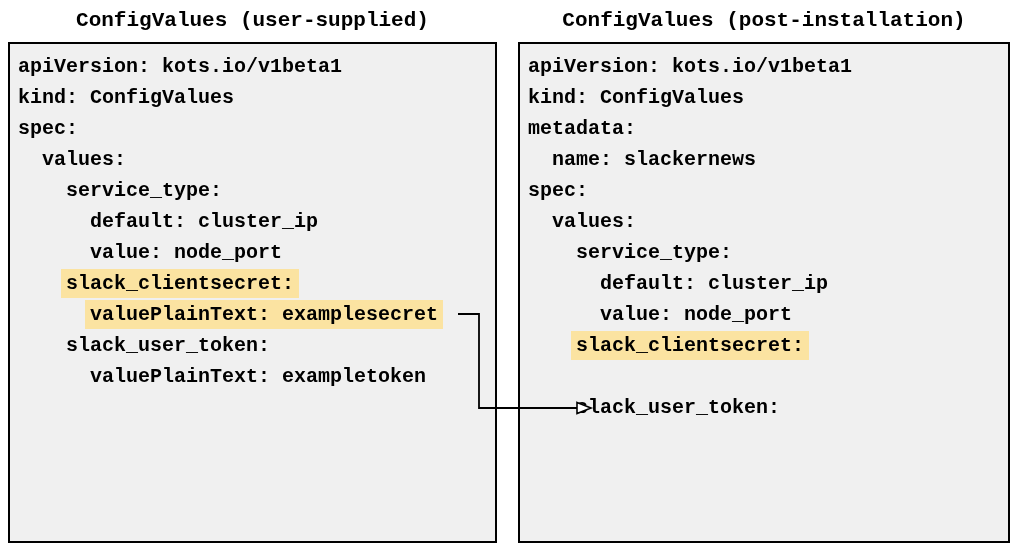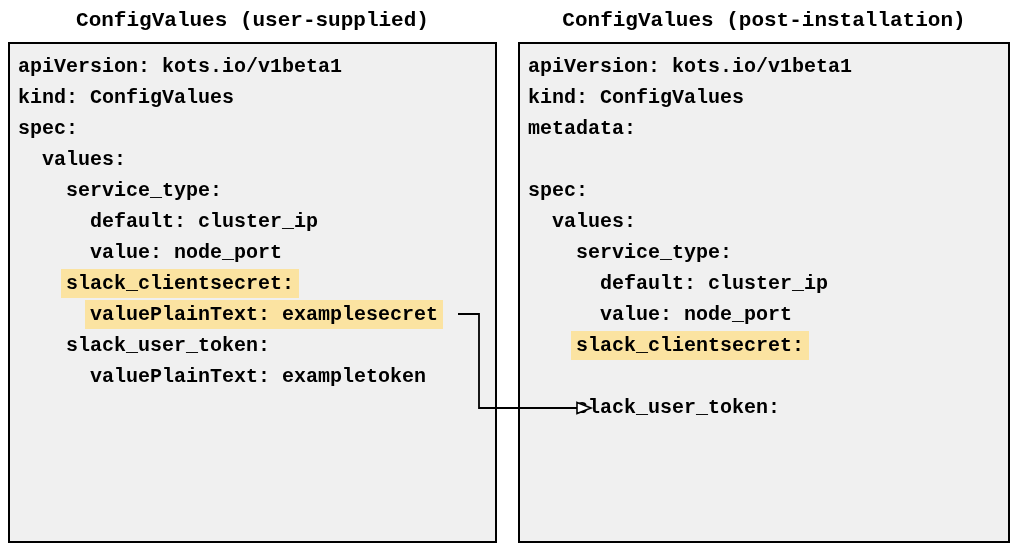--- a/index.html
+++ b/index.html
@@ -54,21 +54,21 @@
   <div class="code-line"><span>    </span><span class="hl">slack_clientsecret:</span></div>
   <div class="code-line"><span>      </span><span class="hl">valuePlainText: examplesecret</span></div>
   <div class="code-line"><span>    </span><span>slack_user_token:</span></div>
   <div class="code-line"><span>      </span><span>valuePlainText: exampletoken</span></div>
 </div>
 
 <div id="box-right" class="code-box">
   <div class="code-line"><span></span><span>apiVersion: kots.io/v1beta1</span></div>
   <div class="code-line"><span></span><span>kind: ConfigValues</span></div>
   <div class="code-line"><span></span><span>metadata:</span></div>
-  <div class="code-line"><span>  </span></div>
+  <div class="code-line"><span>  </span><span>name: slackernews</span></div>
   <div class="code-line"><span></span><span>spec:</span></div>
   <div class="code-line"><span>  </span><span>values:</span></div>
   <div class="code-line"><span>    </span><span>service_type:</span></div>
   <div class="code-line"><span>      </span><span>default: cluster_ip</span></div>
   <div class="code-line"><span>      </span><span>value: node_port</span></div>
   <div class="code-line"><span>    </span><span class="hl">slack_clientsecret:</span></div>
   <div class="code-line"><span>      </span></div>
   <div class="code-line"><span>    </span><span>slack_user_token:</span></div>
   <div class="code-line"><span>      </span></div>
 </div>

